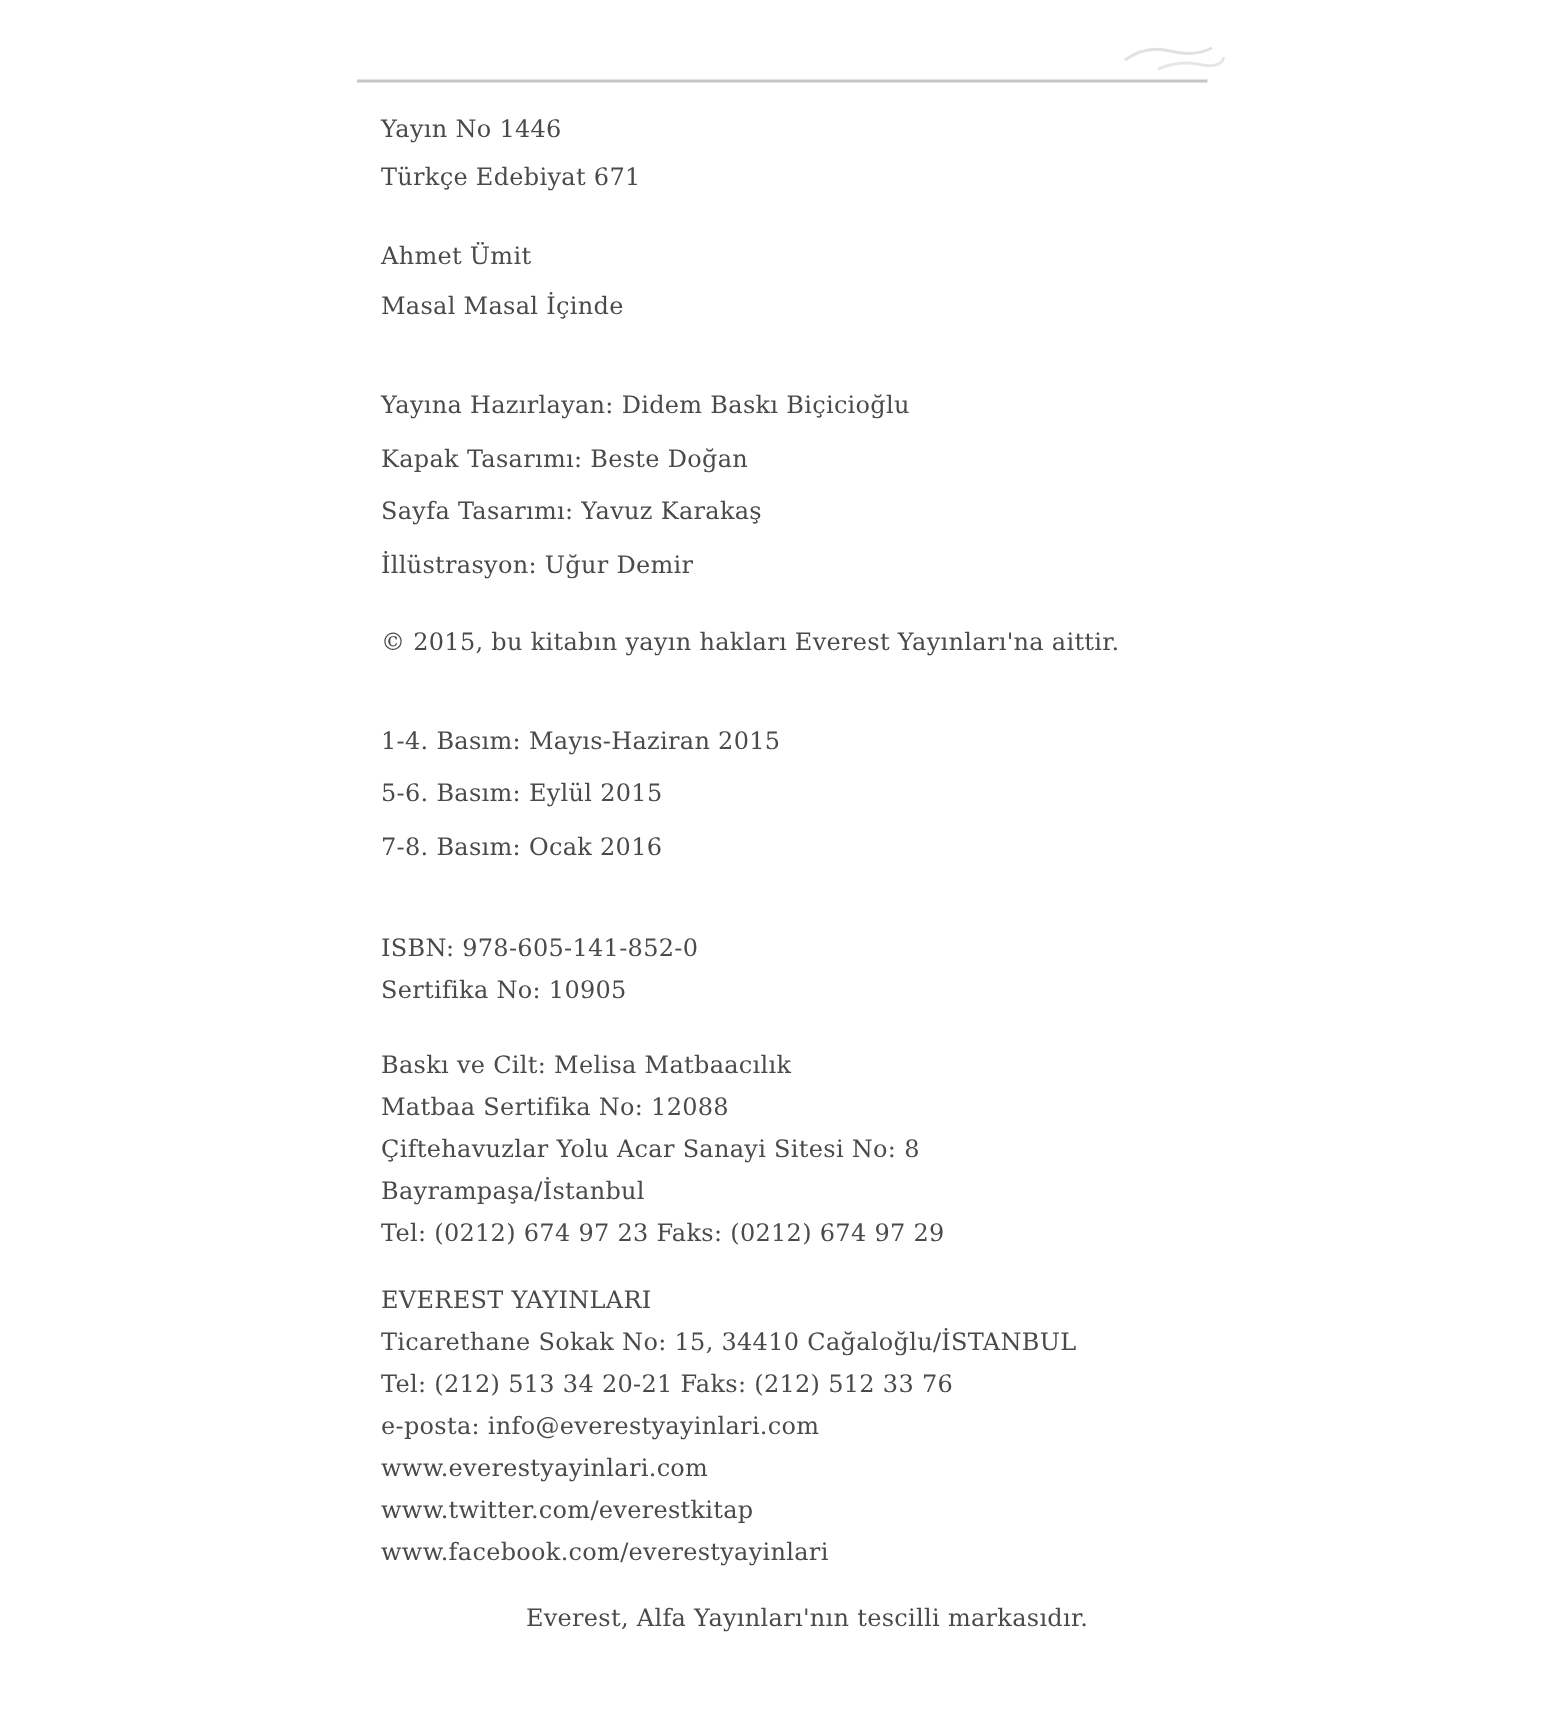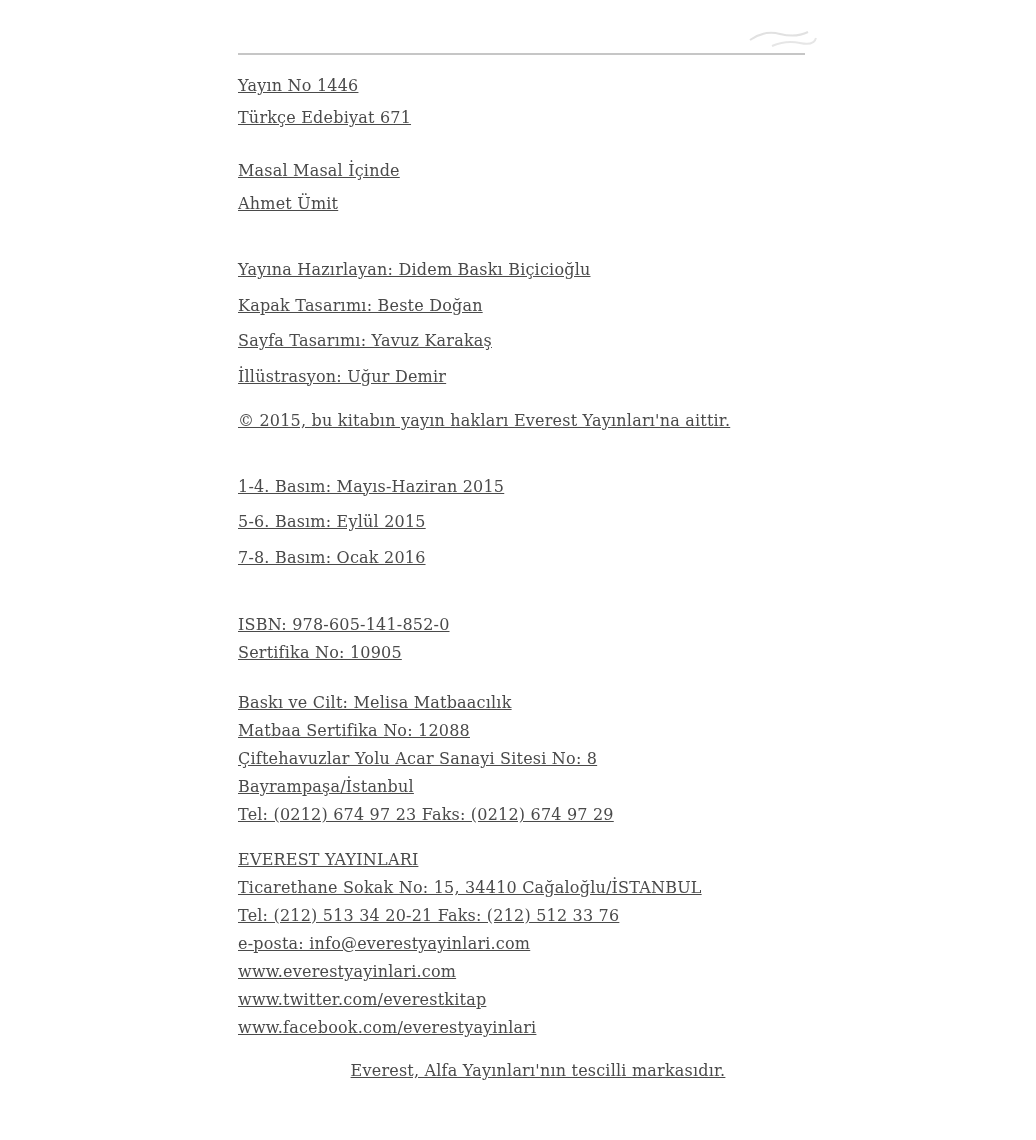--- a/index.html
+++ b/index.html
@@ -25,21 +25,21 @@
     letter-spacing: 0.2px;
     white-space: nowrap;
     filter: blur(0.45px);
   }
   .rule {
     height: 2px;
     width: 567px;
     background: #c6c6c6;
     margin: 0;
   }
-  .blk { margin: 0; padding: 0; text-decoration: underline; }
+  .blk { margin: 16px; padding: 0; }
   .lh32 { line-height: 32px; }
   .lh33 { line-height: 33px; }
   .lh35 { line-height: 35.5px; }
   .lh28 { line-height: 28px; }
   .mA { margin-top: 15px; }
   .mB { margin-top: 20px; }
   .mC { margin-top: 32px; }
   .mD { margin-top: 9px; }
   .mE { margin-top: 30px; }
   .mF { margin-top: 36px; }
@@ -66,22 +66,22 @@
   <div class="scan-column">
 
     <div class="rule"></div>
 
     <div class="blk lh32 mA">
       <div>Yayın No 1446</div>
       <div>Türkçe Edebiyat  671</div>
     </div>
 
     <div class="blk lh33 mB">
+      <div>Ahmet Ümit</div>
       <div>Masal Masal İçinde</div>
-      <div>Ahmet Ümit</div>
     </div>
 
     <div class="blk lh35 mC">
       <div>Yayına Hazırlayan: Didem Baskı Biçicioğlu</div>
       <div>Kapak Tasarımı: Beste Doğan</div>
       <div>Sayfa Tasarımı: Yavuz Karakaş</div>
       <div>İllüstrasyon: Uğur Demir</div>
     </div>
 
     <div class="blk lh35 mD">

